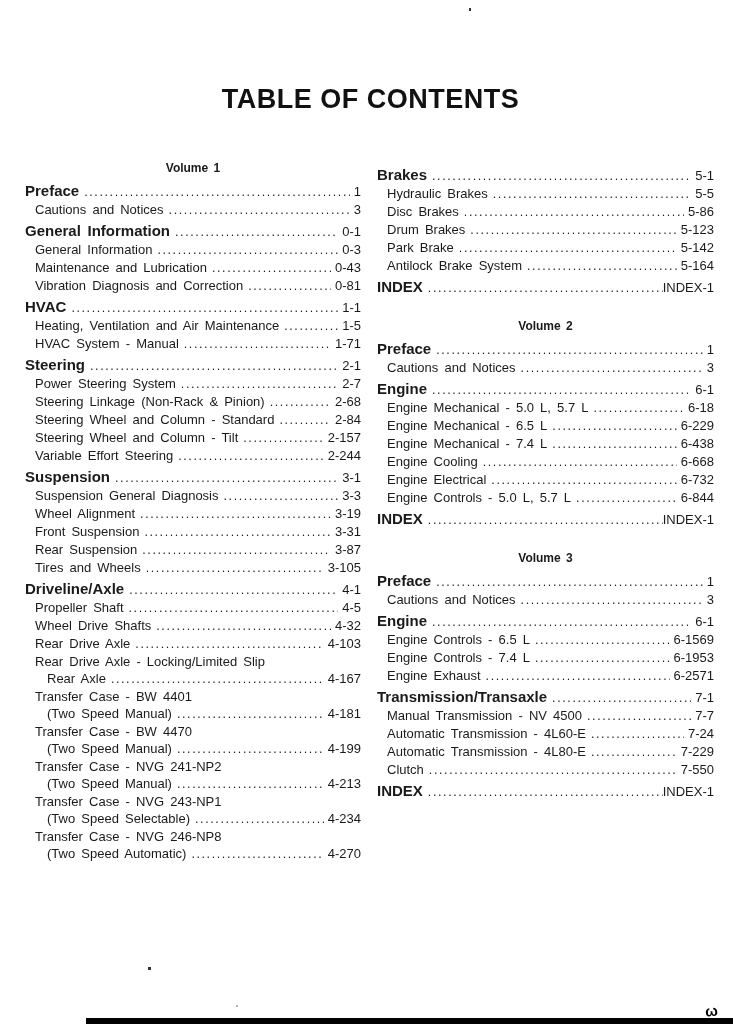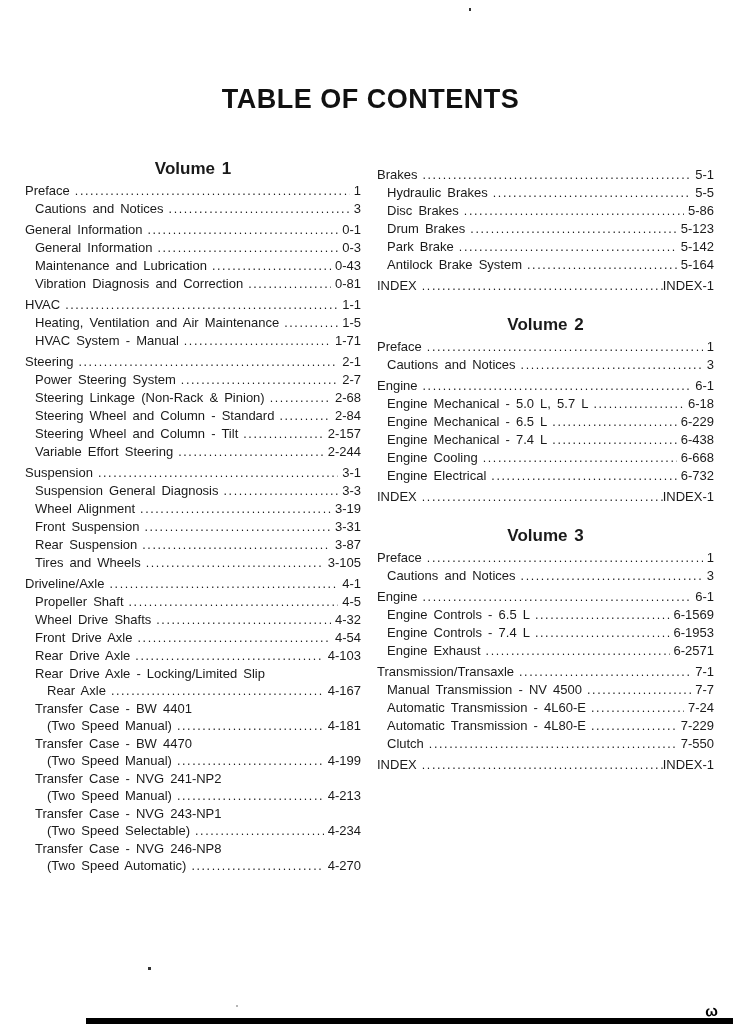--- a/index.html
+++ b/index.html
@@ -28,35 +28,35 @@
   .toc-col {
     position: absolute;
     font-size: 13px;
   }
   #col-left  { top: 160px; left: 25px;  width: 336px; }
   #col-right { top: 163px; left: 377px; width: 337px; }
 
   .volume-heading {
     text-align: center;
     font-weight: 700;
-    font-size: 17px;
+    font-size: 12px;
     line-height: 17px;
     margin: 21px 0 5px 0;
     word-spacing: 2px;
   }
   .toc-col .volume-heading:first-child { margin-top: 0; }
 
   .toc-row {
     display: flex;
     align-items: baseline;
     line-height: 17px;
     white-space: nowrap;
   }
   .toc-row.bold-row { margin-top: 3px; }
-  .toc-row.bold-row > .label { font-weight: 400; font-size: 13px; }
+  .toc-row.bold-row > .label { font-weight: 700; font-size: 15px; }
   .toc-row.sub > .label { padding-left: 10px; }
   .toc-row.wrap2 > .label { padding-left: 22px; }
   .label { word-spacing: 2.5px; }
   .dots {
     flex: 1;
     overflow: hidden;
     white-space: nowrap;
     margin: 0 4px 0 5px;
     color: #1e1e1e;
   }
@@ -212,25 +212,20 @@
         <span class="label">Propeller Shaft</span>
         <span class="dots"></span>
         <span class="page">4-5</span>
       </div>
       <div class="toc-row sub">
         <span class="label">Wheel Drive Shafts</span>
         <span class="dots"></span>
         <span class="page">4-32</span>
       </div>
       <div class="toc-row sub">
-        <span class="label">Front Drive Axle</span>
-        <span class="dots"></span>
-        <span class="page">4-54</span>
-      </div>
-      <div class="toc-row sub">
         <span class="label">Rear Drive Axle</span>
         <span class="dots"></span>
         <span class="page">4-103</span>
       </div>
       <div class="toc-entry-wrapped">
         <div class="toc-row sub">
           <span class="label">Rear Drive Axle - Locking/Limited Slip</span>
         </div>
         <div class="toc-row wrap2">
           <span class="label">Rear Axle</span>
@@ -358,20 +353,25 @@
       </div>
       <div class="toc-row sub">
         <span class="label">Engine Cooling</span>
         <span class="dots"></span>
         <span class="page">6-668</span>
       </div>
       <div class="toc-row sub">
         <span class="label">Engine Electrical</span>
         <span class="dots"></span>
         <span class="page">6-732</span>
+      </div>
+      <div class="toc-row sub">
+        <span class="label">Engine Controls - 5.0 L, 5.7 L</span>
+        <span class="dots"></span>
+        <span class="page">6-844</span>
       </div>
       <div class="toc-row bold-row index-row">
         <span class="label">INDEX</span>
         <span class="dots"></span>
         <span class="page">INDEX-1</span>
       </div>
       <div class="volume-heading">Volume 3</div>
       <div class="toc-row bold-row">
         <span class="label">Preface</span>
         <span class="dots"></span>

